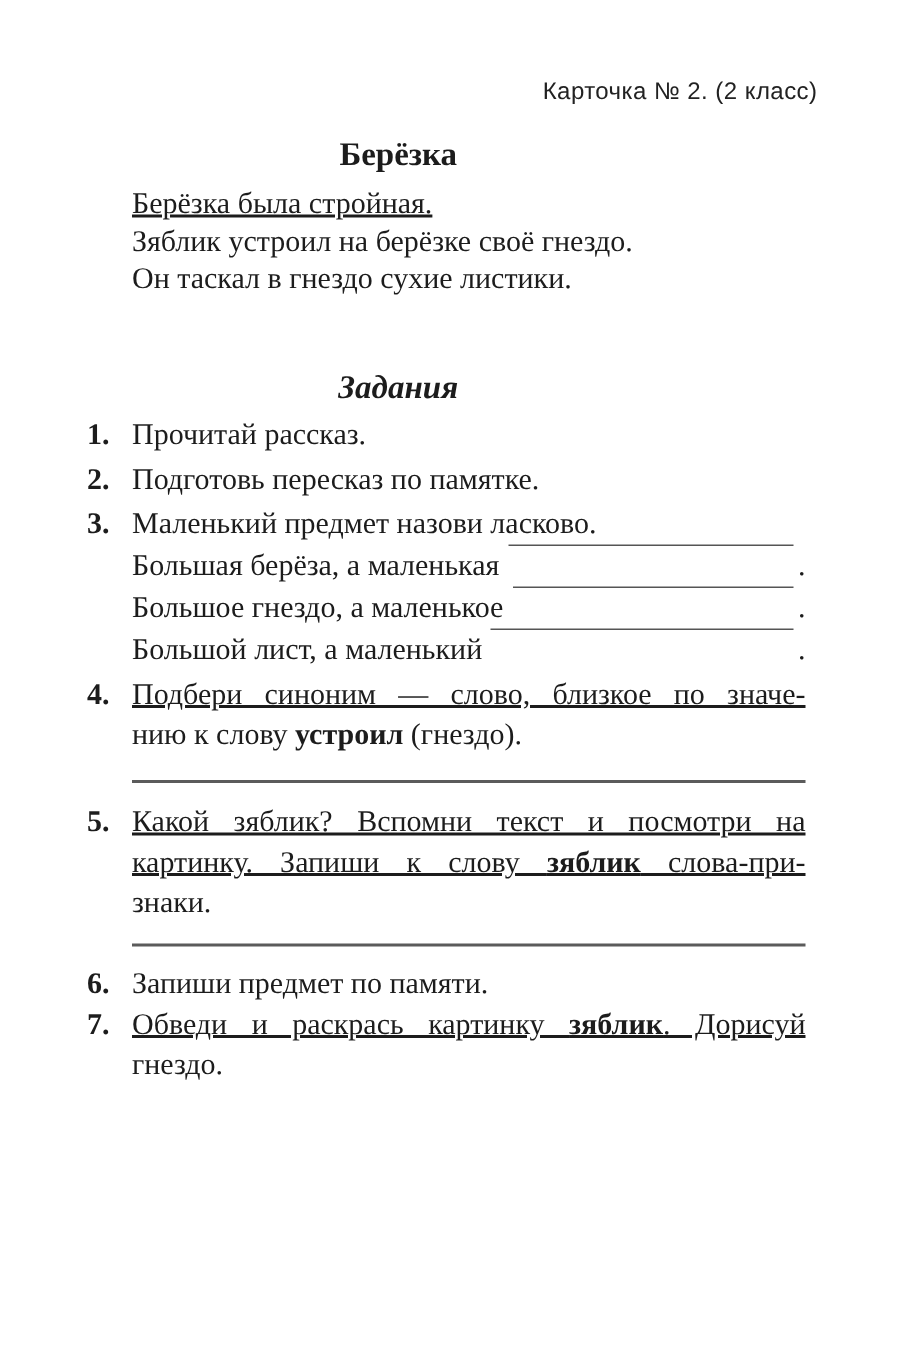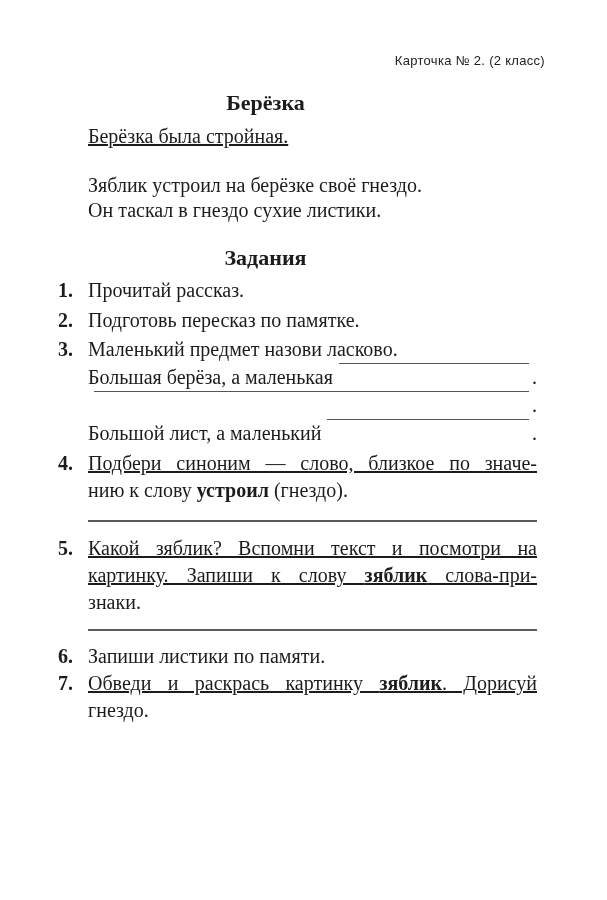--- a/index.html
+++ b/index.html
@@ -11,34 +11,34 @@
     background: #ffffff;
     overflow: hidden;
     font-family: "Liberation Serif", "DejaVu Serif", serif;
     color: #1c1c1c;
   }
   .card-header {
     position: absolute;
     top: 53px;
     right: 62px;
     font-family: "Liberation Sans", "DejaVu Sans", sans-serif;
-    font-size: 13px;
+    font-size: 16px;
     letter-spacing: 0.3px;
     color: #222222;
   }
   .center-title {
     position: absolute;
     left: 0;
     width: 531px;
     text-align: center;
     font-size: 22px;
     font-weight: bold;
   }
   .story-title { top: 90px; }
-  .tasks-title { top: 245px; }
+  .tasks-title { top: 245px; font-style: italic; }
   .story {
     position: absolute;
     top: 124px;
     left: 88px;
     width: 460px;
     font-size: 20px;
     line-height: 25px;
   }
   .item {
     position: absolute;
@@ -90,21 +90,21 @@
 <body>
 
 <div class="page">
 
   <div class="card-header">Карточка № 2. (2 класс)</div>
 
   <div class="center-title story-title">Берёзка</div>
 
   <div class="story">
     <div class="line" style="line-height:25px;text-decoration:underline;">Берёзка была стройная.</div>
-    <div class="line" style="line-height:25px;margin-top:24px;">Зяблик устроил на берёзке своё гнездо.</div>
+    <div class="line" style="line-height:25px;">Зяблик устроил на берёзке своё гнездо.</div>
     <div class="line" style="line-height:25px;">Он таскал в гнездо сухие листики.</div>
   </div>
 
   <div class="center-title tasks-title">Задания</div>
 
   <div class="item item1">
     <span class="num">1.</span>
     <div class="body">
       <div class="line">Прочитай рассказ.</div>
     </div>
@@ -120,20 +120,21 @@
   <div class="item item3">
     <span class="num">3.</span>
     <div class="body">
       <div class="line">Маленький предмет назови ласково.</div>
       <div class="fillrow">
         <span class="flabel">Большая берёза, а маленькая</span>
         <span class="fblank"></span>
         <span class="fdot">.</span>
       </div>
       <div class="fillrow">
+        <span class="flabel">Большое гнездо, а маленькое</span>
         <span class="fblank"></span>
         <span class="fdot">.</span>
       </div>
       <div class="fillrow">
         <span class="flabel">Большой лист, а маленький</span>
         <span class="fblank"></span>
         <span class="fdot">.</span>
       </div>
     </div>
   </div>
@@ -155,21 +156,21 @@
       <div class="line jl"><span>картинку. Запиши к слову </span><span class="b">зяблик</span><span> слова-при-</span></div>
       <div class="line">знаки.</div>
     </div>
   </div>
 
   <div class="wline wline2"></div>
 
   <div class="item item6">
     <span class="num">6.</span>
     <div class="body">
-      <div class="line">Запиши листики по памяти.</div>
+      <div class="line">Запиши предмет по памяти.</div>
     </div>
   </div>
 
   <div class="item item7">
     <span class="num">7.</span>
     <div class="body">
       <div class="line jl"><span>Обведи и раскрась картинку </span><span class="b">зяблик</span><span>. Дорисуй</span></div>
       <div class="line">гнездо.</div>
     </div>
   </div>

